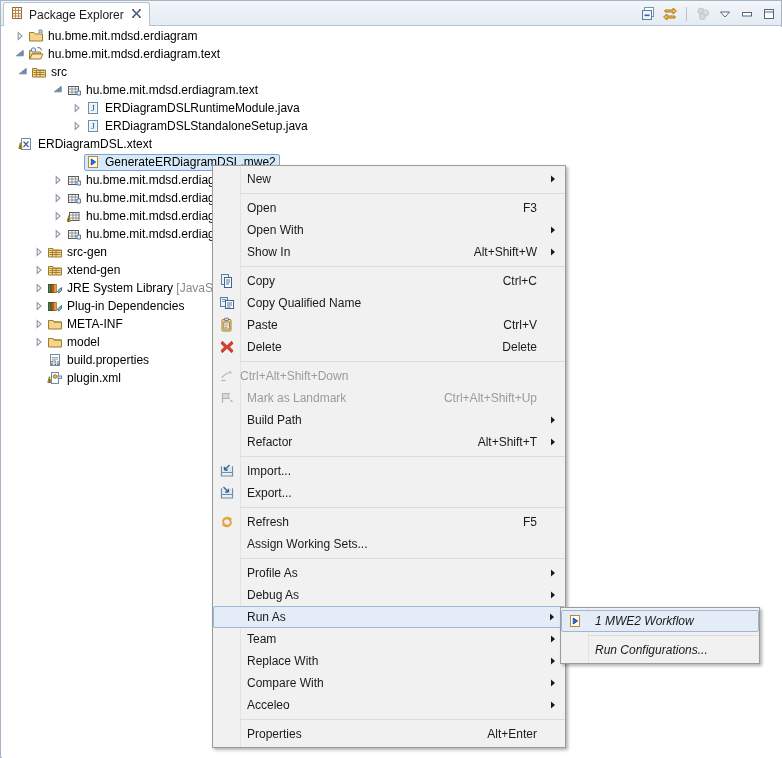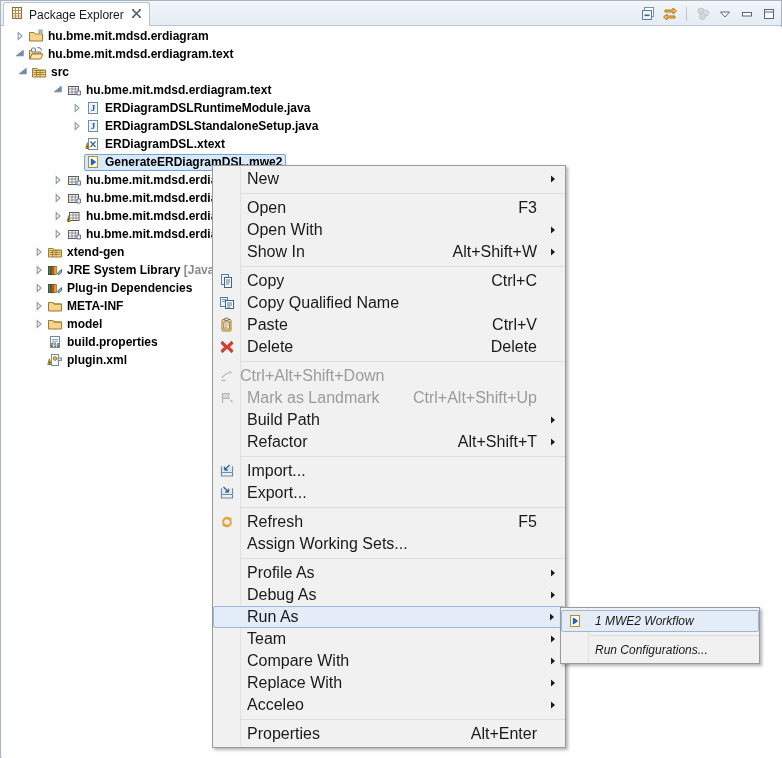--- a/index.html
+++ b/index.html
@@ -113,40 +113,39 @@
     display: block;
   }
   .row .label { line-height: 16px; }
   .row .label .dim { color: #8a8a8a; }
 
   .row .selbox {
     display: inline-flex;
     align-items: center;
     padding: 0 3px 0 0;
     border-radius: 2px;
-    font-weight: bold;
   }
   .row.selected .selbox {
     background: #d7eafc;
     border: 1px solid #7da2ce;
     margin-left: -1px;
     padding-top: 0; padding-bottom: 0;
     height: 17px;
     box-sizing: border-box;
   }
 
   
   .menu {
     position: absolute;
     background: #f1f1f1;
     border: 1px solid #9a9a9a;
     box-shadow: 2px 2px 3px rgba(0,0,0,0.30);
     box-sizing: border-box;
     padding: 2px 0;
-    font-size: 16px;
+    font-size: 12px;
   }
   .menu-gutter {
     position: absolute;
     left: 0; top: 0; bottom: 0;
     width: 27px;
     background: #f1f1f1;
     border-right: 1px solid #e2e2e2;
   }
   .mi {
     position: relative;
@@ -361,21 +360,21 @@
           </span>
           <span class="selbox">
             <span class="ticon"><svg width="16" height="16" viewBox="0 0 16 16">
                 <rect x="3.5" y="2.5" width="9" height="11" fill="#fdfdfd" stroke="#6f8ca8"></rect>
                 <rect x="4.5" y="3.5" width="7" height="9" fill="#e8f1fa"></rect>
                 <text x="8" y="11" font-size="9" font-family="Liberation Serif, serif" fill="#2a5b9c" text-anchor="middle">J</text>
               </svg></span>
             <span class="label">ERDiagramDSLStandaloneSetup.java</span>
           </span>
         </div>
-        <div class="row" style="padding-left: 67px;">
+        <div class="row" style="">
           <span class="arrow none"></span>
           <span class="selbox">
             <span class="ticon"><svg width="16" height="16" viewBox="0 0 16 16">
                 <rect x="3.5" y="2.5" width="9" height="11" fill="#fdfdfd" stroke="#6f8ca8"></rect>
                 <path d="M5.5 5.5 L10.5 11 M10.5 5.5 L5.5 11" stroke="#3f6392" stroke-width="1.2"></path>
                 <path d="M3.8 15 L0.6 15 L2.2 9.3 Z" fill="#f6d44a" stroke="#9a7c1e" transform="translate(0.2,-2.6)"></path>
                 <rect x="1.9" y="9.4" width="0.9" height="2.2" fill="#4a3a08"></rect>
                 <rect x="1.9" y="12.1" width="0.9" height="0.9" fill="#4a3a08"></rect>
               </svg></span>
             <span class="label">ERDiagramDSL.xtext</span>
@@ -444,20 +443,35 @@
               <path d="M3.2 1.6 L7 5 L3.2 8.4 Z" fill="none" stroke="#8a9aab" stroke-width="1.1"></path>
             </svg>
           </span>
           <span class="selbox">
             <span class="ticon"><svg width="16" height="16" viewBox="0 0 16 16">
                 <rect x="2.5" y="4.5" width="10" height="8" fill="#fdfdfd" stroke="#5a5a5a"></rect>
                 <path d="M2.5 7 L12.5 7 M2.5 10 L12.5 10 M6 4.5 L6 12.5 M9.3 4.5 L9.3 12.5" stroke="#7a7a7a" stroke-width="0.8"></path>
                 <path d="M11 9 L14.5 9 L14.5 13 L11 13 Z" fill="#e6eef7" stroke="#5b7ca3"></path>
               </svg></span>
             <span class="label">hu.bme.mit.mdsd.erdiag</span>
+          </span>
+        </div>
+        <div class="row" style="padding-left: 29px;">
+          <span class="arrow">
+            <svg width="10" height="10" viewBox="0 0 10 10">
+              <path d="M3.2 1.6 L7 5 L3.2 8.4 Z" fill="none" stroke="#8a9aab" stroke-width="1.1"></path>
+            </svg>
+          </span>
+          <span class="selbox">
+            <span class="ticon"><svg width="16" height="16" viewBox="0 0 16 16">
+                <path d="M1.5 4.5 L6 4.5 L7.2 6 L14.5 6 L14.5 13 L1.5 13 Z" fill="#f7d489" stroke="#9a7c33"></path>
+                <path d="M2.5 6.5 L13.5 6.5 M2.5 8.5 L13.5 8.5 M2.5 10.5 L13.5 10.5" stroke="#9a7c33" stroke-width="0.9"></path>
+                <path d="M5.5 6 L5.5 13 M9 6 L9 13" stroke="#9a7c33" stroke-width="0.9"></path>
+              </svg></span>
+            <span class="label">src-gen</span>
           </span>
         </div>
         <div class="row" style="padding-left: 29px;">
           <span class="arrow">
             <svg width="10" height="10" viewBox="0 0 10 10">
               <path d="M3.2 1.6 L7 5 L3.2 8.4 Z" fill="none" stroke="#8a9aab" stroke-width="1.1"></path>
             </svg>
           </span>
           <span class="selbox">
             <span class="ticon"><svg width="16" height="16" viewBox="0 0 16 16">
@@ -807,30 +821,30 @@
           <span class="mi-icon"></span>
           <span class="mi-label">Team</span>
           <span class="mi-arrow">
             <svg width="8" height="10" viewBox="0 0 8 10">
               <path d="M2 1.5 L6 5 L2 8.5 Z" fill="#1a1a1a"></path>
             </svg>
           </span>
         </div>
         <div class="mi">
           <span class="mi-icon"></span>
+          <span class="mi-label">Replace With</span>
+          <span class="mi-arrow">
+            <svg width="8" height="10" viewBox="0 0 8 10">
+              <path d="M2 1.5 L6 5 L2 8.5 Z" fill="#1a1a1a"></path>
+            </svg>
+          </span>
+        </div>
+        <div class="mi">
+          <span class="mi-icon"></span>
           <span class="mi-label">Compare With</span>
-          <span class="mi-arrow">
-            <svg width="8" height="10" viewBox="0 0 8 10">
-              <path d="M2 1.5 L6 5 L2 8.5 Z" fill="#1a1a1a"></path>
-            </svg>
-          </span>
-        </div>
-        <div class="mi">
-          <span class="mi-icon"></span>
-          <span class="mi-label">Replace With</span>
           <span class="mi-arrow">
             <svg width="8" height="10" viewBox="0 0 8 10">
               <path d="M2 1.5 L6 5 L2 8.5 Z" fill="#1a1a1a"></path>
             </svg>
           </span>
         </div>
         <div class="mi">
           <span class="mi-icon"></span>
           <span class="mi-label">Acceleo</span>
           <span class="mi-arrow">

